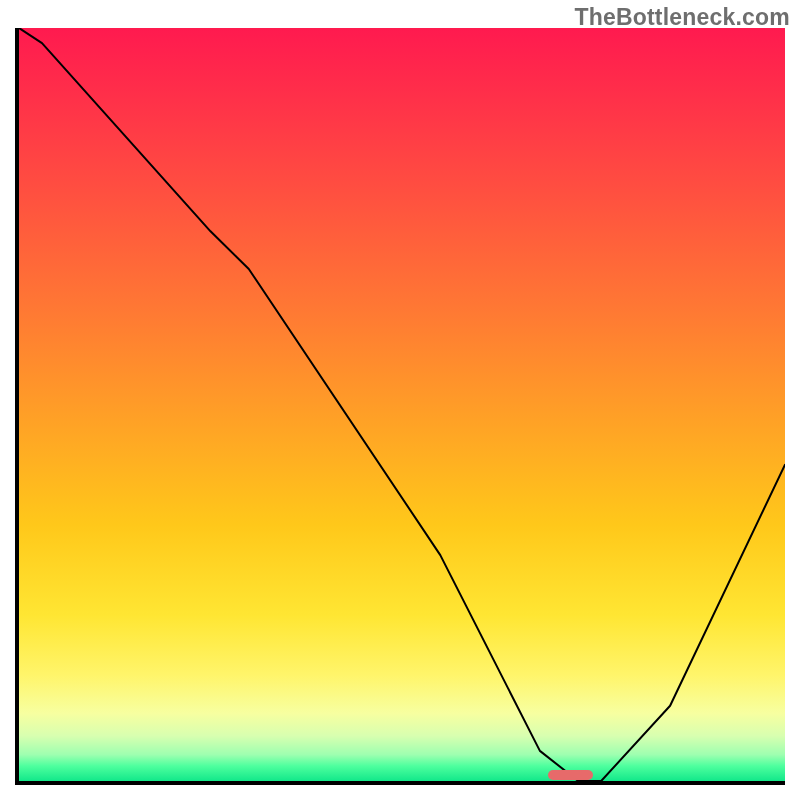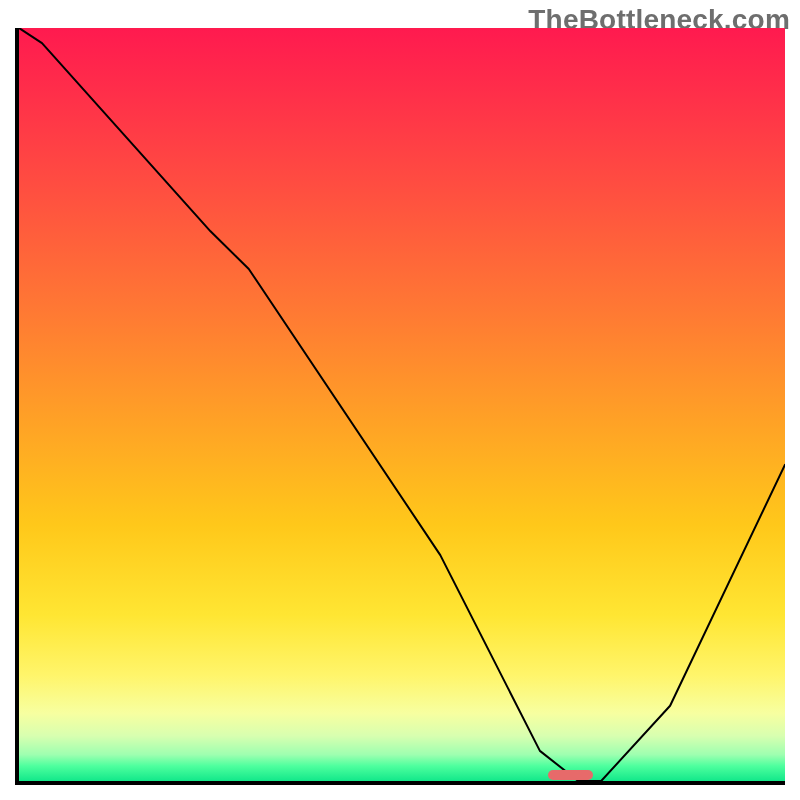--- a/index.html
+++ b/index.html
@@ -12,21 +12,21 @@
   }
   .container {
     width: 800px;
     height: 800px;
     position: relative;
   }
   .watermark {
     position: absolute;
     top: 4px;
     right: 10px;
-    font-size: 28px;
+    font-size: 23px;
     font-weight: 600;
     color: #6e6e6e;
     letter-spacing: 0.2px;
   }
   .plot-area {
     position: absolute;
     left: 15px;
     top: 28px;
     width: 770px;
     height: 757px;

